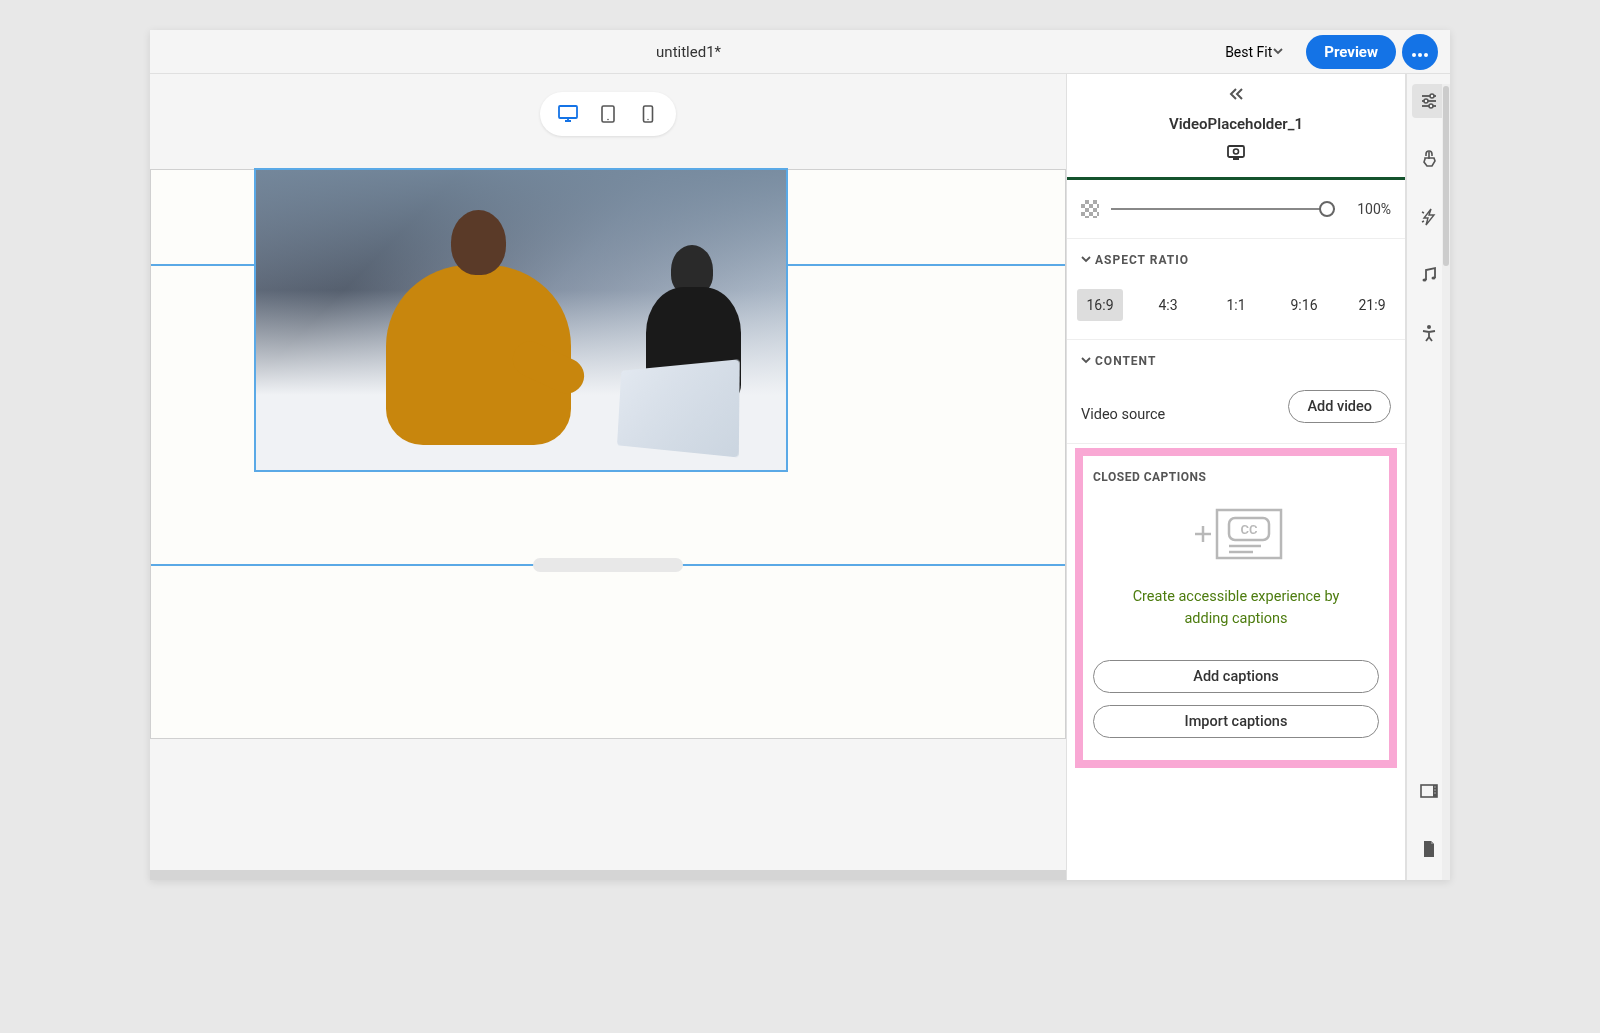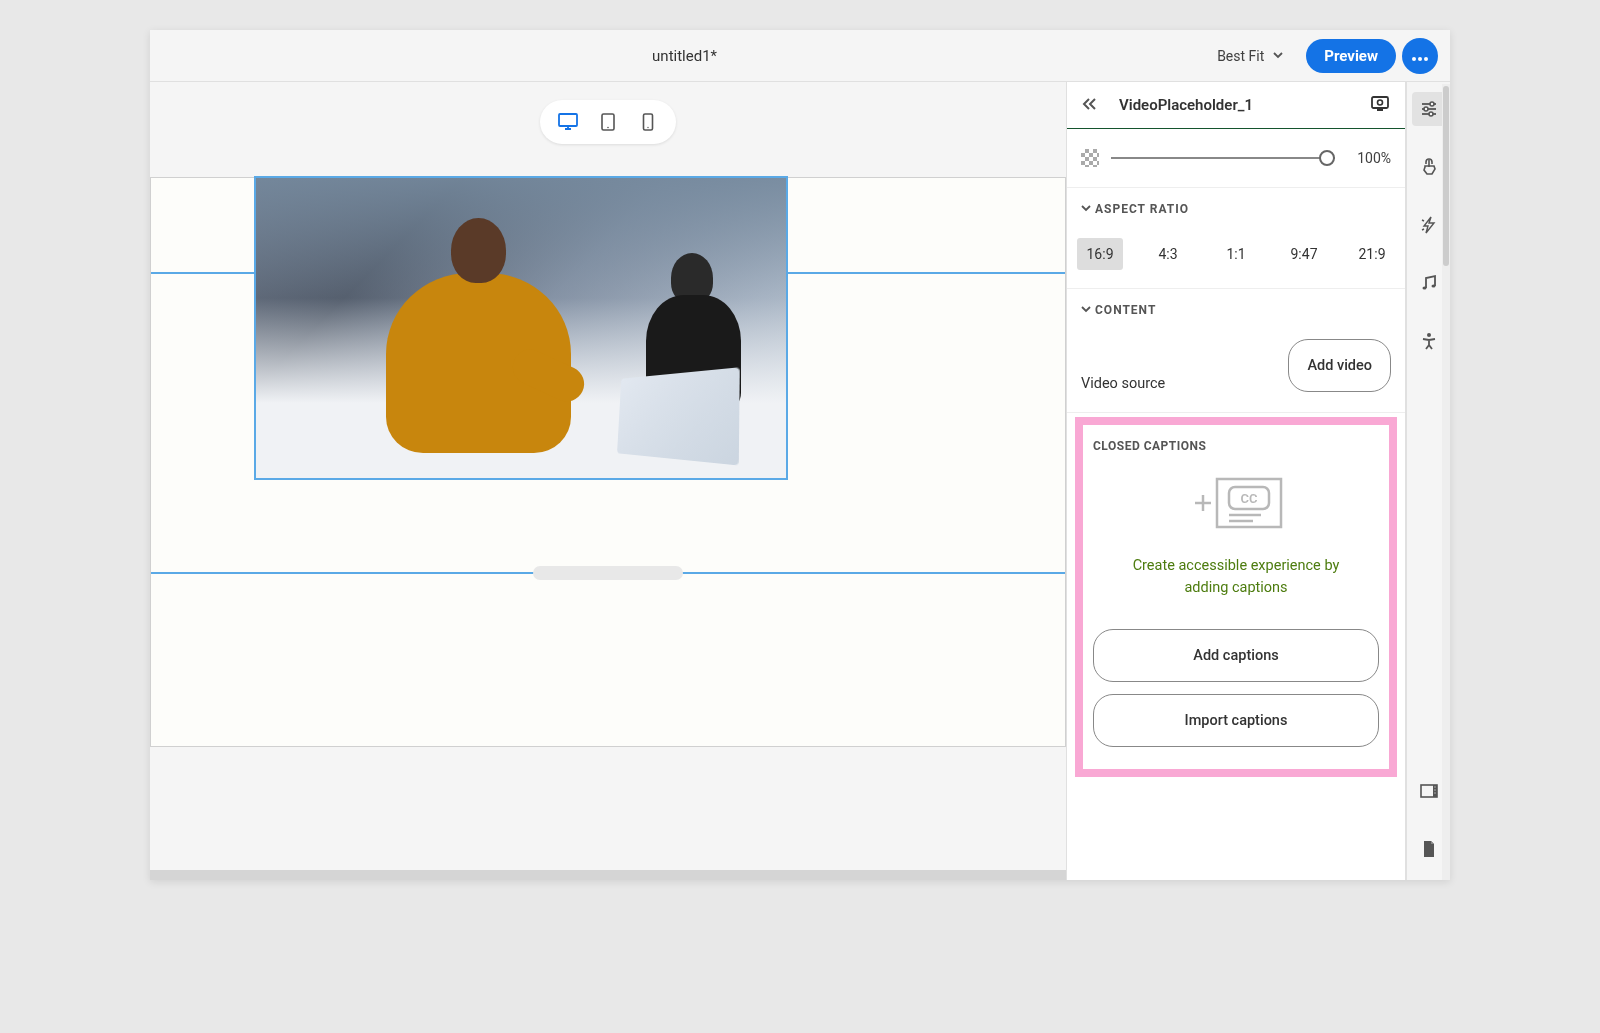--- a/index.html
+++ b/index.html
@@ -17,41 +17,40 @@
     .app-window {
       width: 1300px;
       height: 850px;
       background: #f5f5f5;
       display: flex;
       flex-direction: column;
       box-shadow: 0 2px 8px rgba(0,0,0,0.1);
       position: relative;
     }
     .top-bar {
-      height: 52px;
+      height: 44px;
       display: flex;
       align-items: center;
       padding: 0 12px;
       background: #f5f5f5;
       border-bottom: 1px solid #e0e0e0;
     }
     .title-area {
       flex: 1;
       text-align: center;
       color: #333;
       font-size: 15px;
     }
     .zoom-select {
       display: flex;
       align-items: flex-start;
-      gap: 8px;
       margin-right: 12px;
       cursor: pointer;
       padding: 6px 10px;
-      color: #404040;
+      color: #000000;
       font-size: 14px;
     }
     .btn-preview {
       background: #1473e6;
       color: white;
       border: none;
       padding: 8px 18px;
       font-size: 15px;
       font-weight: 700;
       border-radius: 20px;
@@ -238,22 +237,23 @@
       width: 340px;
       background: white;
       border-left: 1px solid #e0e0e0;
       border-right: 1px solid #e0e0e0;
       overflow-y: auto;
     }
     .props-header {
       display: flex;
       align-items: center;
       padding: 12px 14px;
-      gap: 22px;
-      border-bottom: 1px solid #14532d;
+      gap: 10px;
+      border-bottom: 3px solid #14532d;
+      flex-direction: column;
     }
     .props-header .collapse {
       color: #666;
       cursor: pointer;
       font-weight: bold;
     }
     .props-header .name {
       flex: 1;
       font-size: 15px;
       color: #333;
@@ -345,21 +345,21 @@
       justify-content: space-between;
       padding: 8px 14px 20px;
     }
     .content-row .lbl {
       font-size: 14.5px;
       color: #333;
     }
     .pill-btn {
       background: white;
       border: 1.5px solid #888;
-      padding: 17px 18px;
+      padding: 7px 18px;
       border-radius: 20px;
       font-size: 14.5px;
       color: #333;
       cursor: pointer;
       font-weight: 500;
     }
     .cc-box {
       margin: 4px 8px 16px;
       border: 8px solid #f9a8d4;
       padding: 14px 10px 22px;
@@ -540,21 +540,21 @@
             <svg width="10" height="10" viewBox="0 0 10 10">
                 <path d="M1 3l4 4 4-4" stroke="#555" stroke-width="1.8" fill="none"></path>
               </svg>
           </span>
           <span class="label">ASPECT RATIO</span>
         </div>
         <div class="aspect-row">
           <div class="aspect-btn active">16:9</div>
           <div class="aspect-btn">4:3</div>
           <div class="aspect-btn">1:1</div>
-          <div class="aspect-btn">9:47</div>
+          <div class="aspect-btn">9:16</div>
           <div class="aspect-btn">21:9</div>
         </div>
       </div>
 
       <div class="section">
         <div class="section-head">
           <span class="chev">
             <svg width="10" height="10" viewBox="0 0 10 10">
                 <path d="M1 3l4 4 4-4" stroke="#555" stroke-width="1.8" fill="none"></path>
               </svg>

